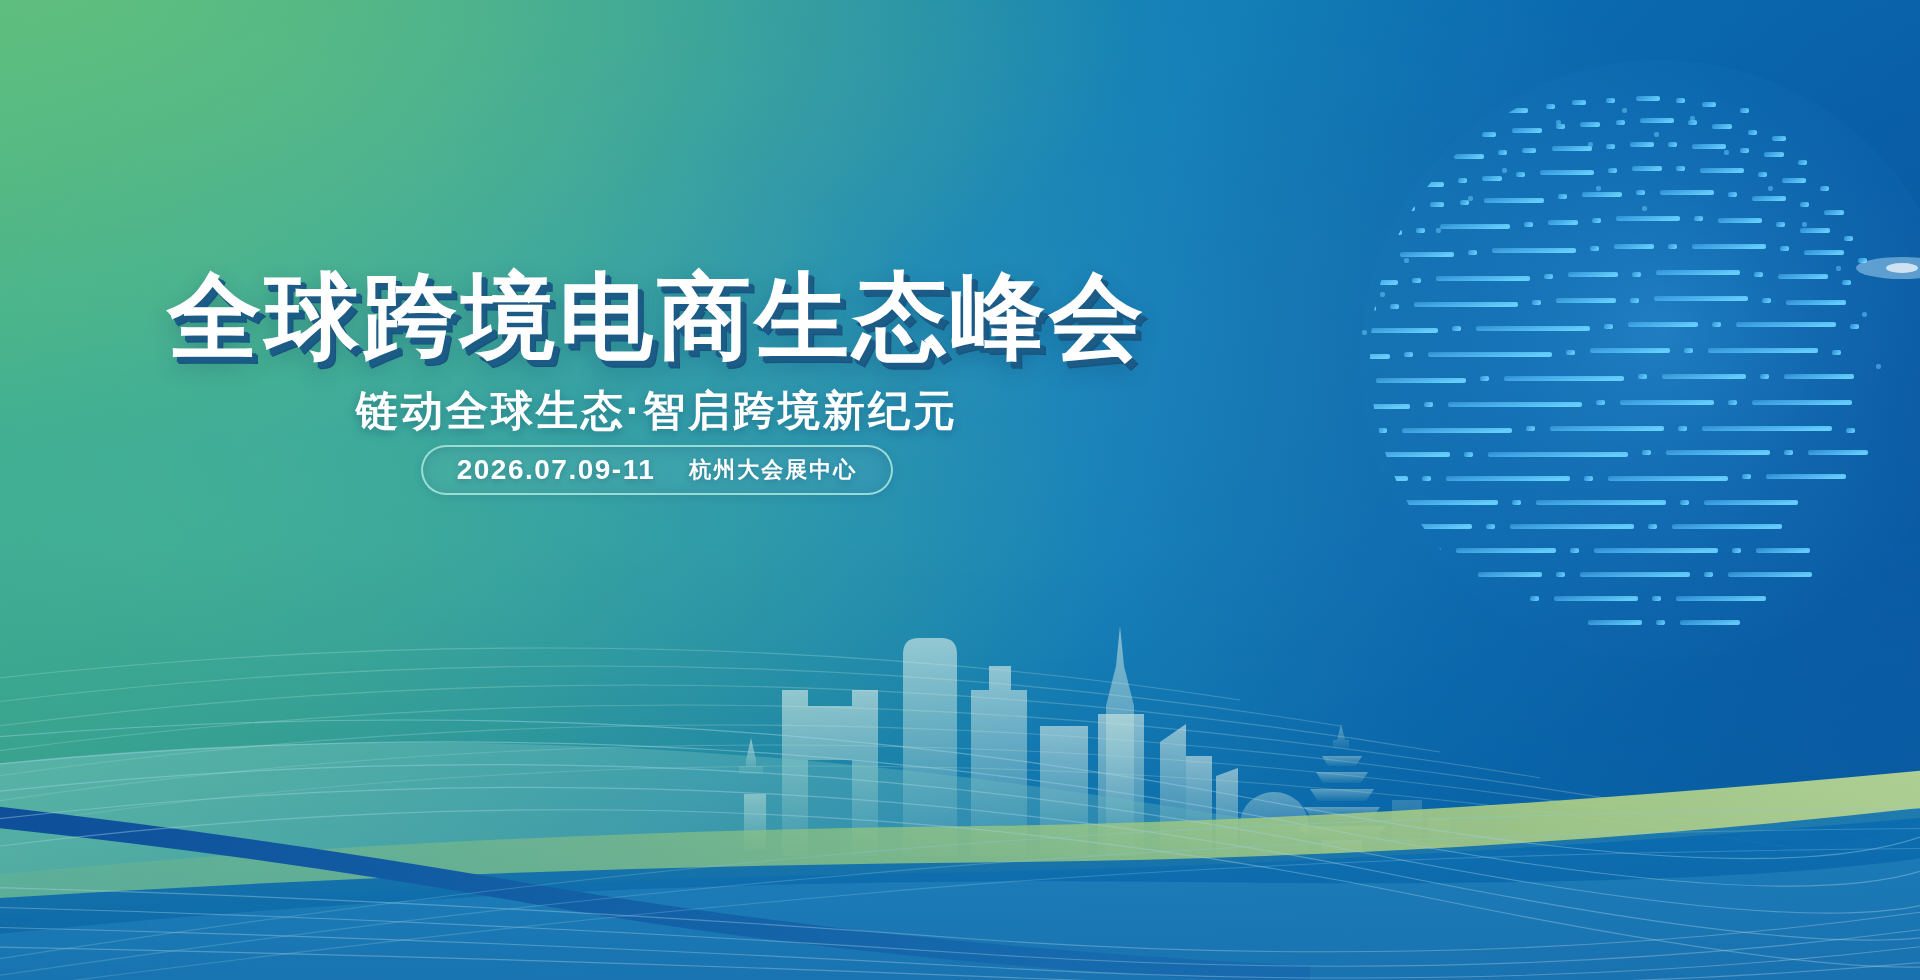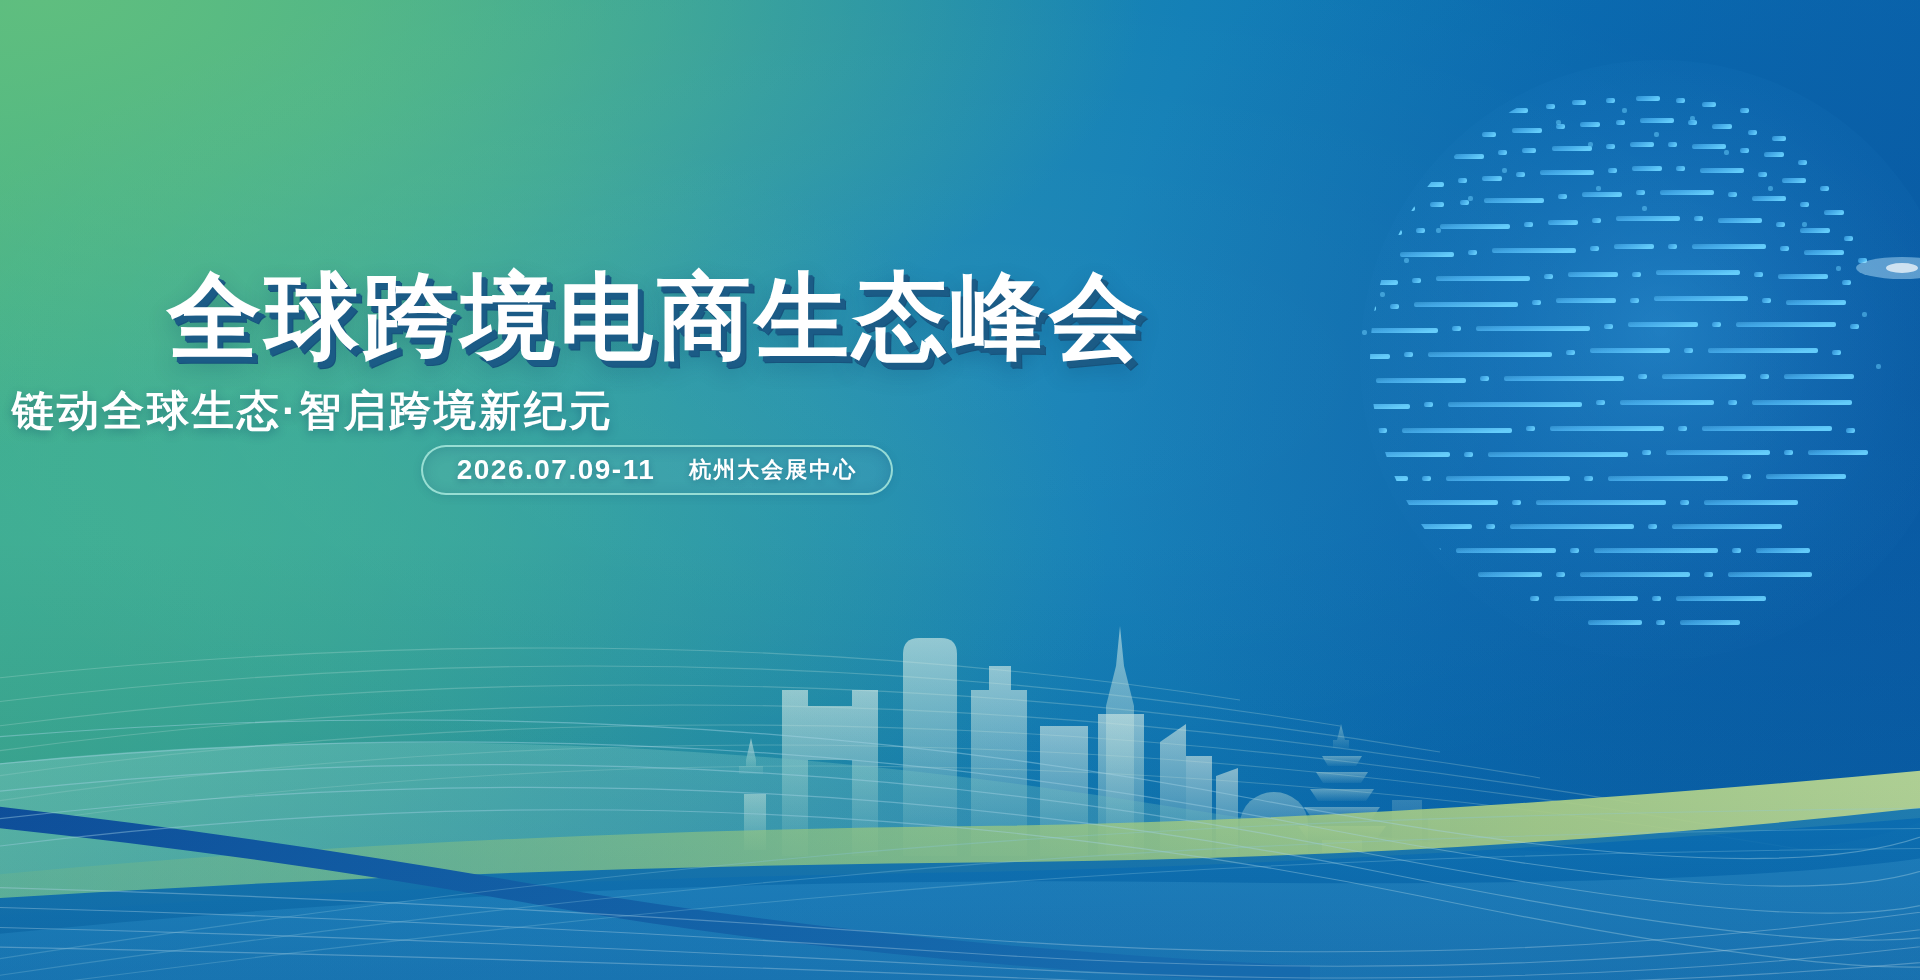--- a/index.html
+++ b/index.html
@@ -33,21 +33,21 @@
     display:inline-block;
     font-size:94px;line-height:1;font-weight:700;color:#ffffff;
     letter-spacing:4px;
     text-shadow:
       4px 5px 0 #1b5b86,
       5px 6px 0 #1b5b86,
       6px 7px 0 #17537c,
       0 10px 22px rgba(4,45,85,.30);
     white-space:nowrap;
   }
-  .sub-wrap{position:absolute;left:0;right:0;top:382px;text-align:left;}
+  .sub-wrap{position:absolute;left:0;right:0;top:382px;text-align:center;}
   .sub-title{
     display:inline-block;font-size:42px;line-height:1;font-weight:700;color:#ffffff;
     letter-spacing:3px;white-space:nowrap;
     text-shadow:0 3px 10px rgba(5,50,92,.35);
   }
   .badge-wrap{position:absolute;left:0;right:0;top:437px;text-align:center;}
   .meta-badge{
     display:inline-flex;align-items:center;justify-content:center;gap:34px;
     height:50px;padding:16px 34px;border-radius:26px;
     border:2px solid rgba(168,232,220,.85);

